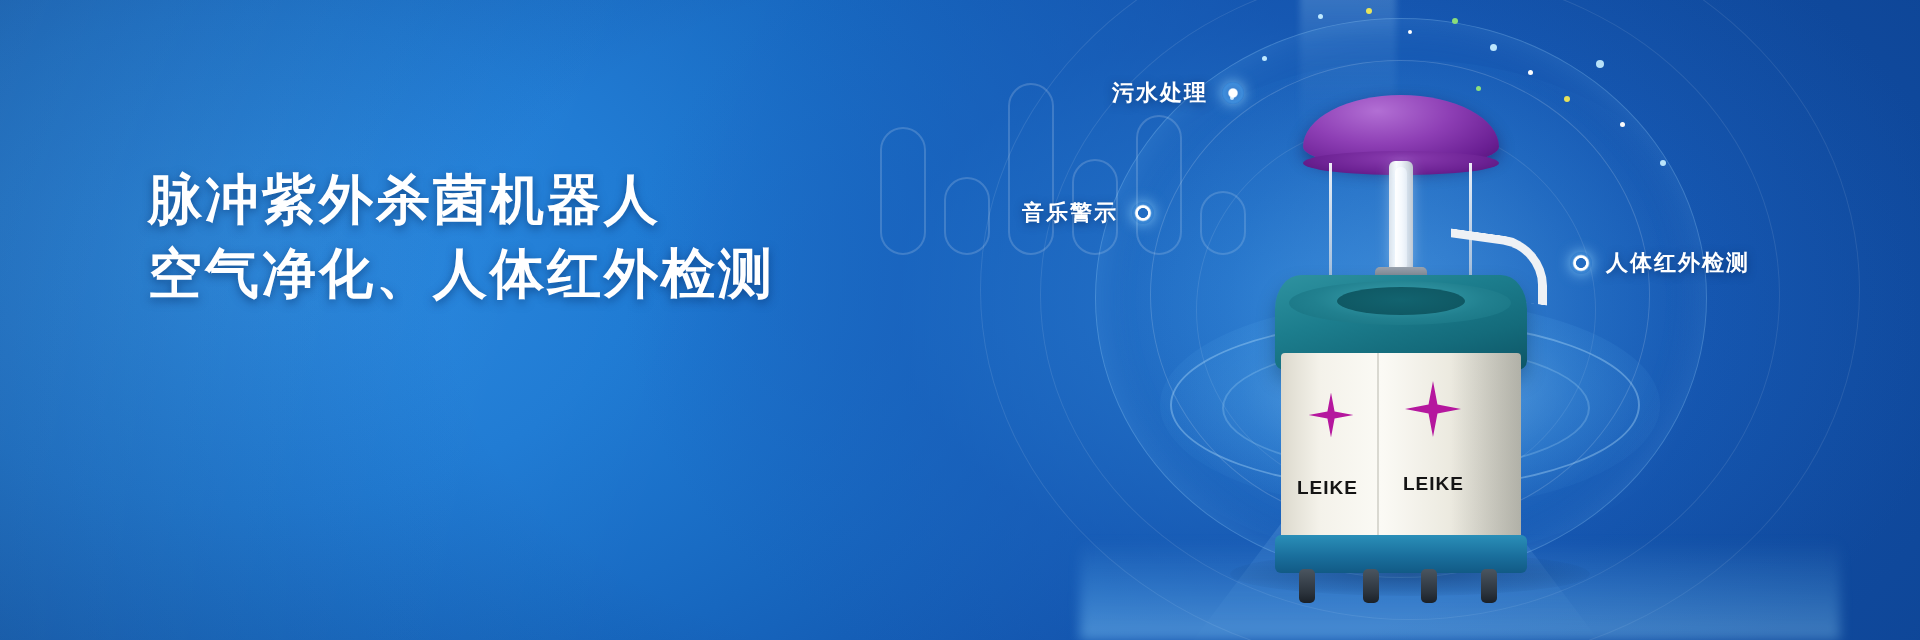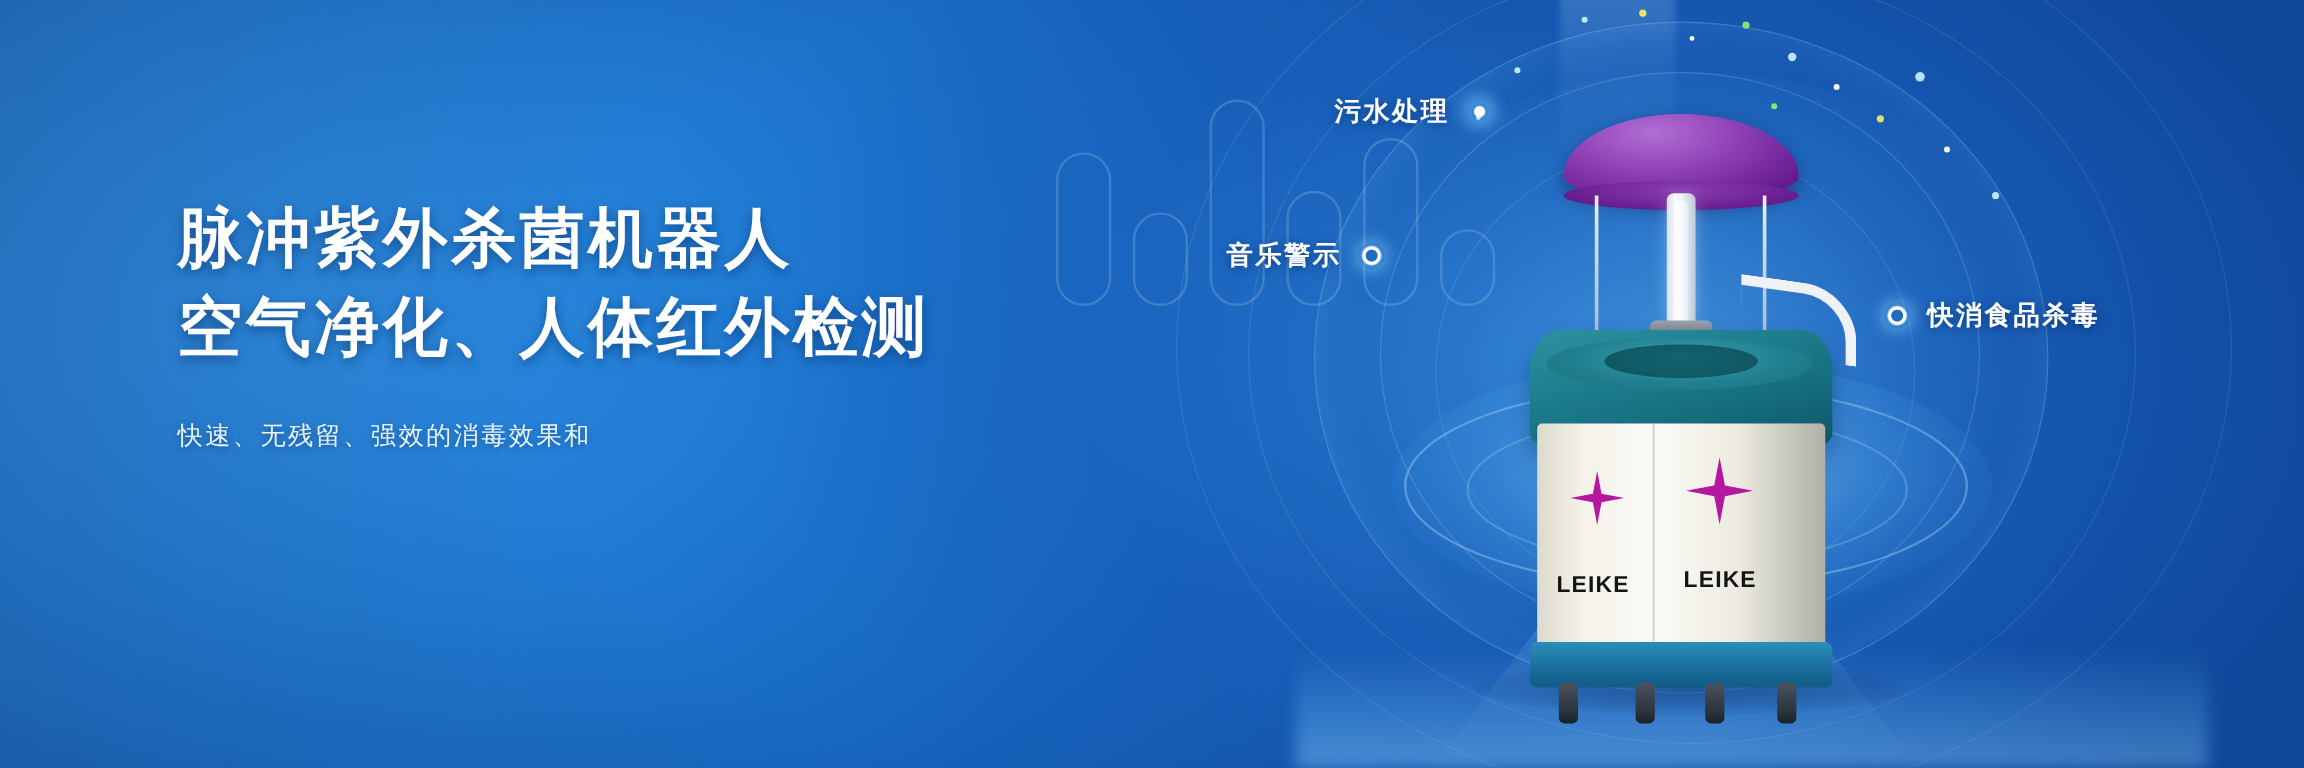--- a/index.html
+++ b/index.html
@@ -303,38 +303,37 @@
     <div class="podium-ring" style="left:1222px; top:344px; width:368px; height:128px; border-color:rgba(190,230,255,0.22);"></div>
     <div class="floor-glow" style="left:1080px; top:540px; width:760px; height:100px;"></div>
 
     <div class="vignette"></div>
   </div>
 
   <div class="copy">
     <div class="headline">脉冲紫外杀菌机器人</div>
     <div class="headline">空气净化、人体红外检测</div>
     <div class="subcopy">
-      <div class="subline">快速、无残留、强效的消毒效果和</div>
     </div>
   </div>
 
   <div class="callout rtl" style="left:1112px; top:78px;">
     <span class="node"></span>
     <span class="callout-text">污水处理</span>
   </div>
 
 
   <div class="callout rtl" style="left:1022px; top:198px;">
     <span class="node ring"></span>
     <span class="callout-text">音乐警示</span>
   </div>
 
   <div class="callout" style="left:1570px; top:248px;">
     <span class="node ring"></span>
-    <span class="callout-text">快消食品杀毒</span>
+    <span class="callout-text">人体红外检测</span>
   </div>
 
   <div class="prod-shadow"></div>
   <div class="product">
     <div class="lamp-shade"></div>
     <div class="lamp-shade-lip"></div>
     <div class="lamp-strut" style="left:74px;"></div>
     <div class="lamp-strut" style="left:214px;"></div>
     <div class="lamp-rod"></div>
     <div class="lamp-tube"></div>

